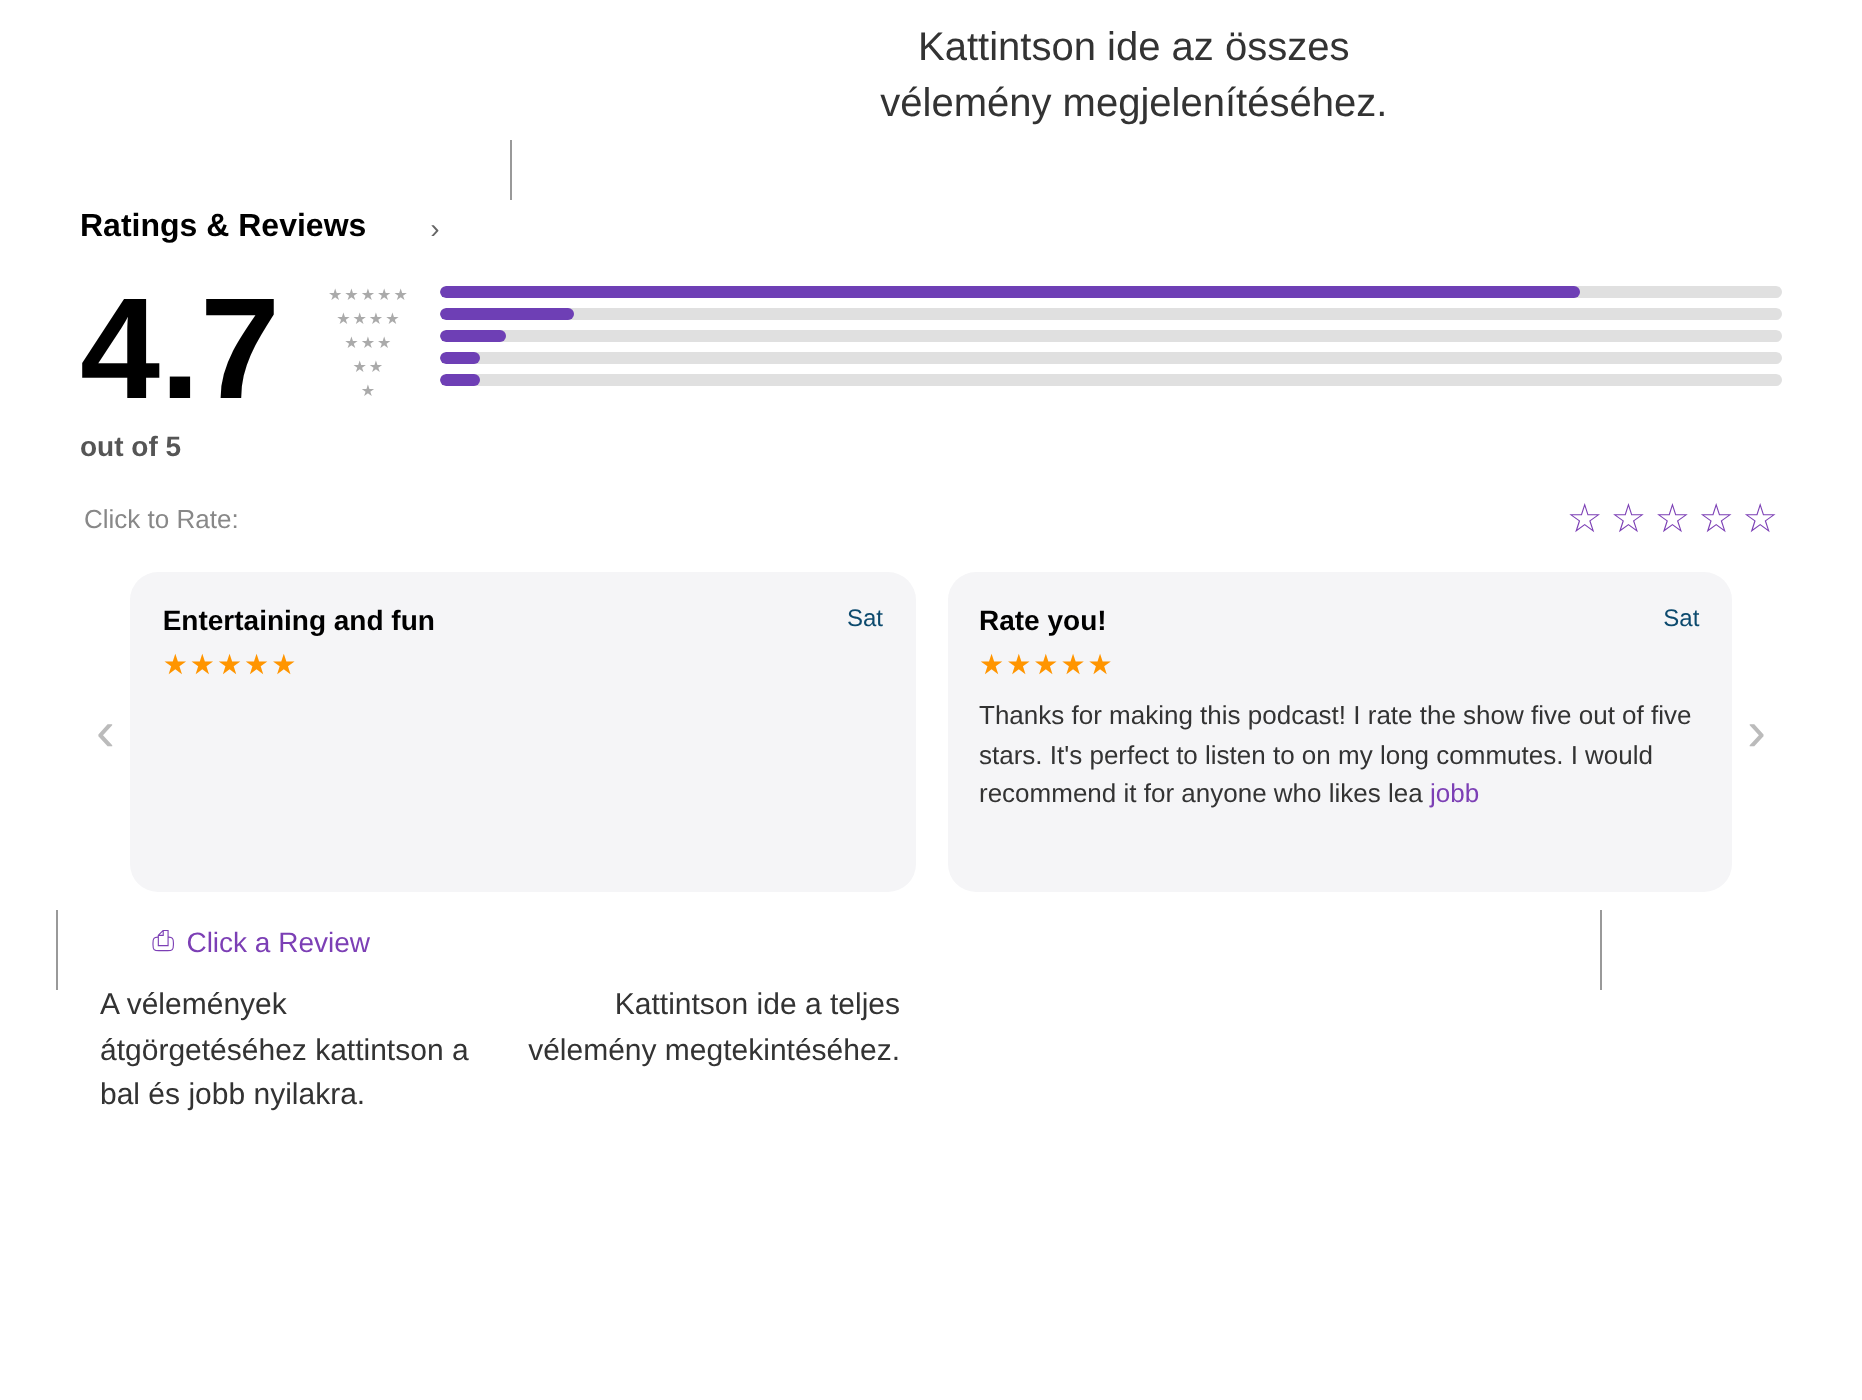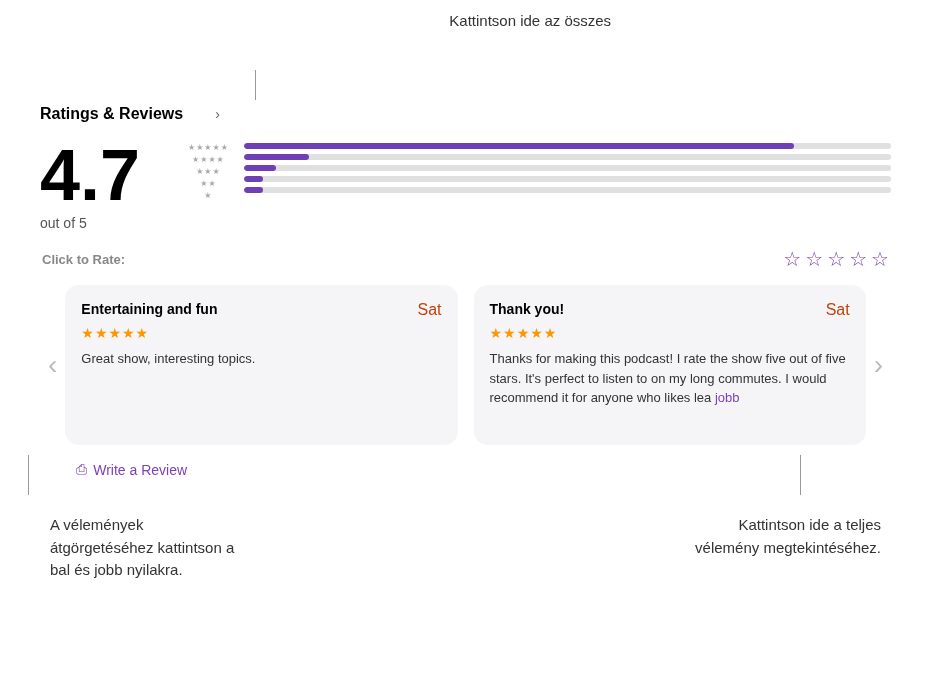--- a/index.html
+++ b/index.html
@@ -17,21 +17,21 @@
       position: relative;
     }
 
     
     .tooltip-top {
       text-align: center;
       position: absolute;
       top: 10px;
       left: 50%;
       transform: translateX(-10%);
-      font-size: 15px;
+      font-size: 20px;
       color: #333;
       line-height: 1.4;
     }
 
     .tooltip-arrow-line {
       position: absolute;
       top: 70px;
       left: 255px;
       width: 1px;
       height: 30px;
@@ -56,39 +56,40 @@
     .section-chevron {
       font-size: 14px;
       color: #666;
       margin-left: 4px;
     }
 
     
     .rating-row {
       display: flex;
       align-items: flex-start;
-      gap: 28px;
+      gap: 4px;
       margin-bottom: 16px;
     }
 
     .big-rating {
       min-width: 120px;
     }
 
     .big-number {
       font-size: 72px;
       font-weight: 800;
       color: #000;
       line-height: 1;
     }
 
     .out-of {
       font-size: 14px;
       color: #555;
       margin-top: 4px;
+      font-weight: bold;
     }
 
     .stars-bars {
       flex: 1;
       display: flex;
       flex-direction: row;
       align-items: flex-start;
       gap: 16px;
     }
 
@@ -143,21 +144,20 @@
       display: flex;
       align-items: center;
       justify-content: space-between;
       margin-bottom: 14px;
       padding: 0 2px;
     }
 
     .click-to-rate-label {
       font-size: 13px;
       color: #888;
-      font-weight: bold;
     }
 
     .rate-stars {
       display: flex;
       gap: 4px;
     }
 
     .rate-star {
       font-size: 20px;
       color: #7c3fb5;
@@ -202,22 +202,22 @@
       gap: 48px;
     }
 
     .card-title {
       font-size: 14px;
       font-weight: 600;
       color: #000;
     }
 
     .card-date {
-      font-size: 16px;
-      color: #c2410c;
+      font-size: 12px;
+      color: #0c4a6e;
     }
 
     .card-stars {
       display: flex;
       gap: 1px;
       margin-bottom: 8px;
     }
 
     .card-star {
       color: #ff9500;
@@ -252,24 +252,22 @@
 
     .write-review-link {
       color: #7c3fb5;
       font-size: 14px;
       cursor: pointer;
     }
 
     
     .bottom-tooltips {
       display: flex;
-      justify-content: space-between;
-      margin-top: 36px;
+      margin-top: 13px;
       padding: 0 10px;
-      gap: 40px;
     }
 
     .bottom-tooltip-left {
       font-size: 15px;
       color: #333;
       max-width: 200px;
       line-height: 1.5;
     }
 
     .bottom-tooltip-right {
@@ -300,20 +298,21 @@
     }
 
   </style>
 </head>
 <body>
 
 <div class="main-container">
 
   <div class="tooltip-top">
     <span>Kattintson ide az összes</span><br>
+    <span>vélemény megjelenítéséhez.</span>
   </div>
 
   <div class="tooltip-arrow-line"></div>
 
   <div class="section-header">
     <span class="section-title">Ratings &amp; Reviews</span>
     <span class="section-chevron">›</span>
   </div>
 
   <div class="rating-row">
@@ -394,26 +393,25 @@
           <span class="card-title">Entertaining and fun</span>
           <span class="card-date">Sat</span>
         </div>
         <div class="card-stars">
           <span class="card-star">★</span>
           <span class="card-star">★</span>
           <span class="card-star">★</span>
           <span class="card-star">★</span>
           <span class="card-star">★</span>
         </div>
-        <div class="card-body">Great show, interesting topics.</div>
       </div>
 
       <div class="review-card">
         <div class="card-header">
-          <span class="card-title">Thank you!</span>
+          <span class="card-title">Rate you!</span>
           <span class="card-date">Sat</span>
         </div>
         <div class="card-stars">
           <span class="card-star">★</span>
           <span class="card-star">★</span>
           <span class="card-star">★</span>
           <span class="card-star">★</span>
           <span class="card-star">★</span>
         </div>
         <div class="card-body">
@@ -422,21 +420,21 @@
         </div>
       </div>
 
     </div>
 
     <div class="nav-arrow">›</div>
   </div>
 
   <div class="write-review-row">
     <span class="write-review-icon">⎙</span>
-    <span class="write-review-link">Write a Review</span>
+    <span class="write-review-link">Click a Review</span>
   </div>
 
   <div class="annotation-line-left"></div>
   <div class="annotation-line-right"></div>
 
   <div class="bottom-tooltips">
     <div class="bottom-tooltip-left">A vélemények átgörgetéséhez kattintson a bal és jobb nyilakra.</div>
     <div class="bottom-tooltip-right">Kattintson ide a teljes vélemény megtekintéséhez.</div>
   </div>
 

